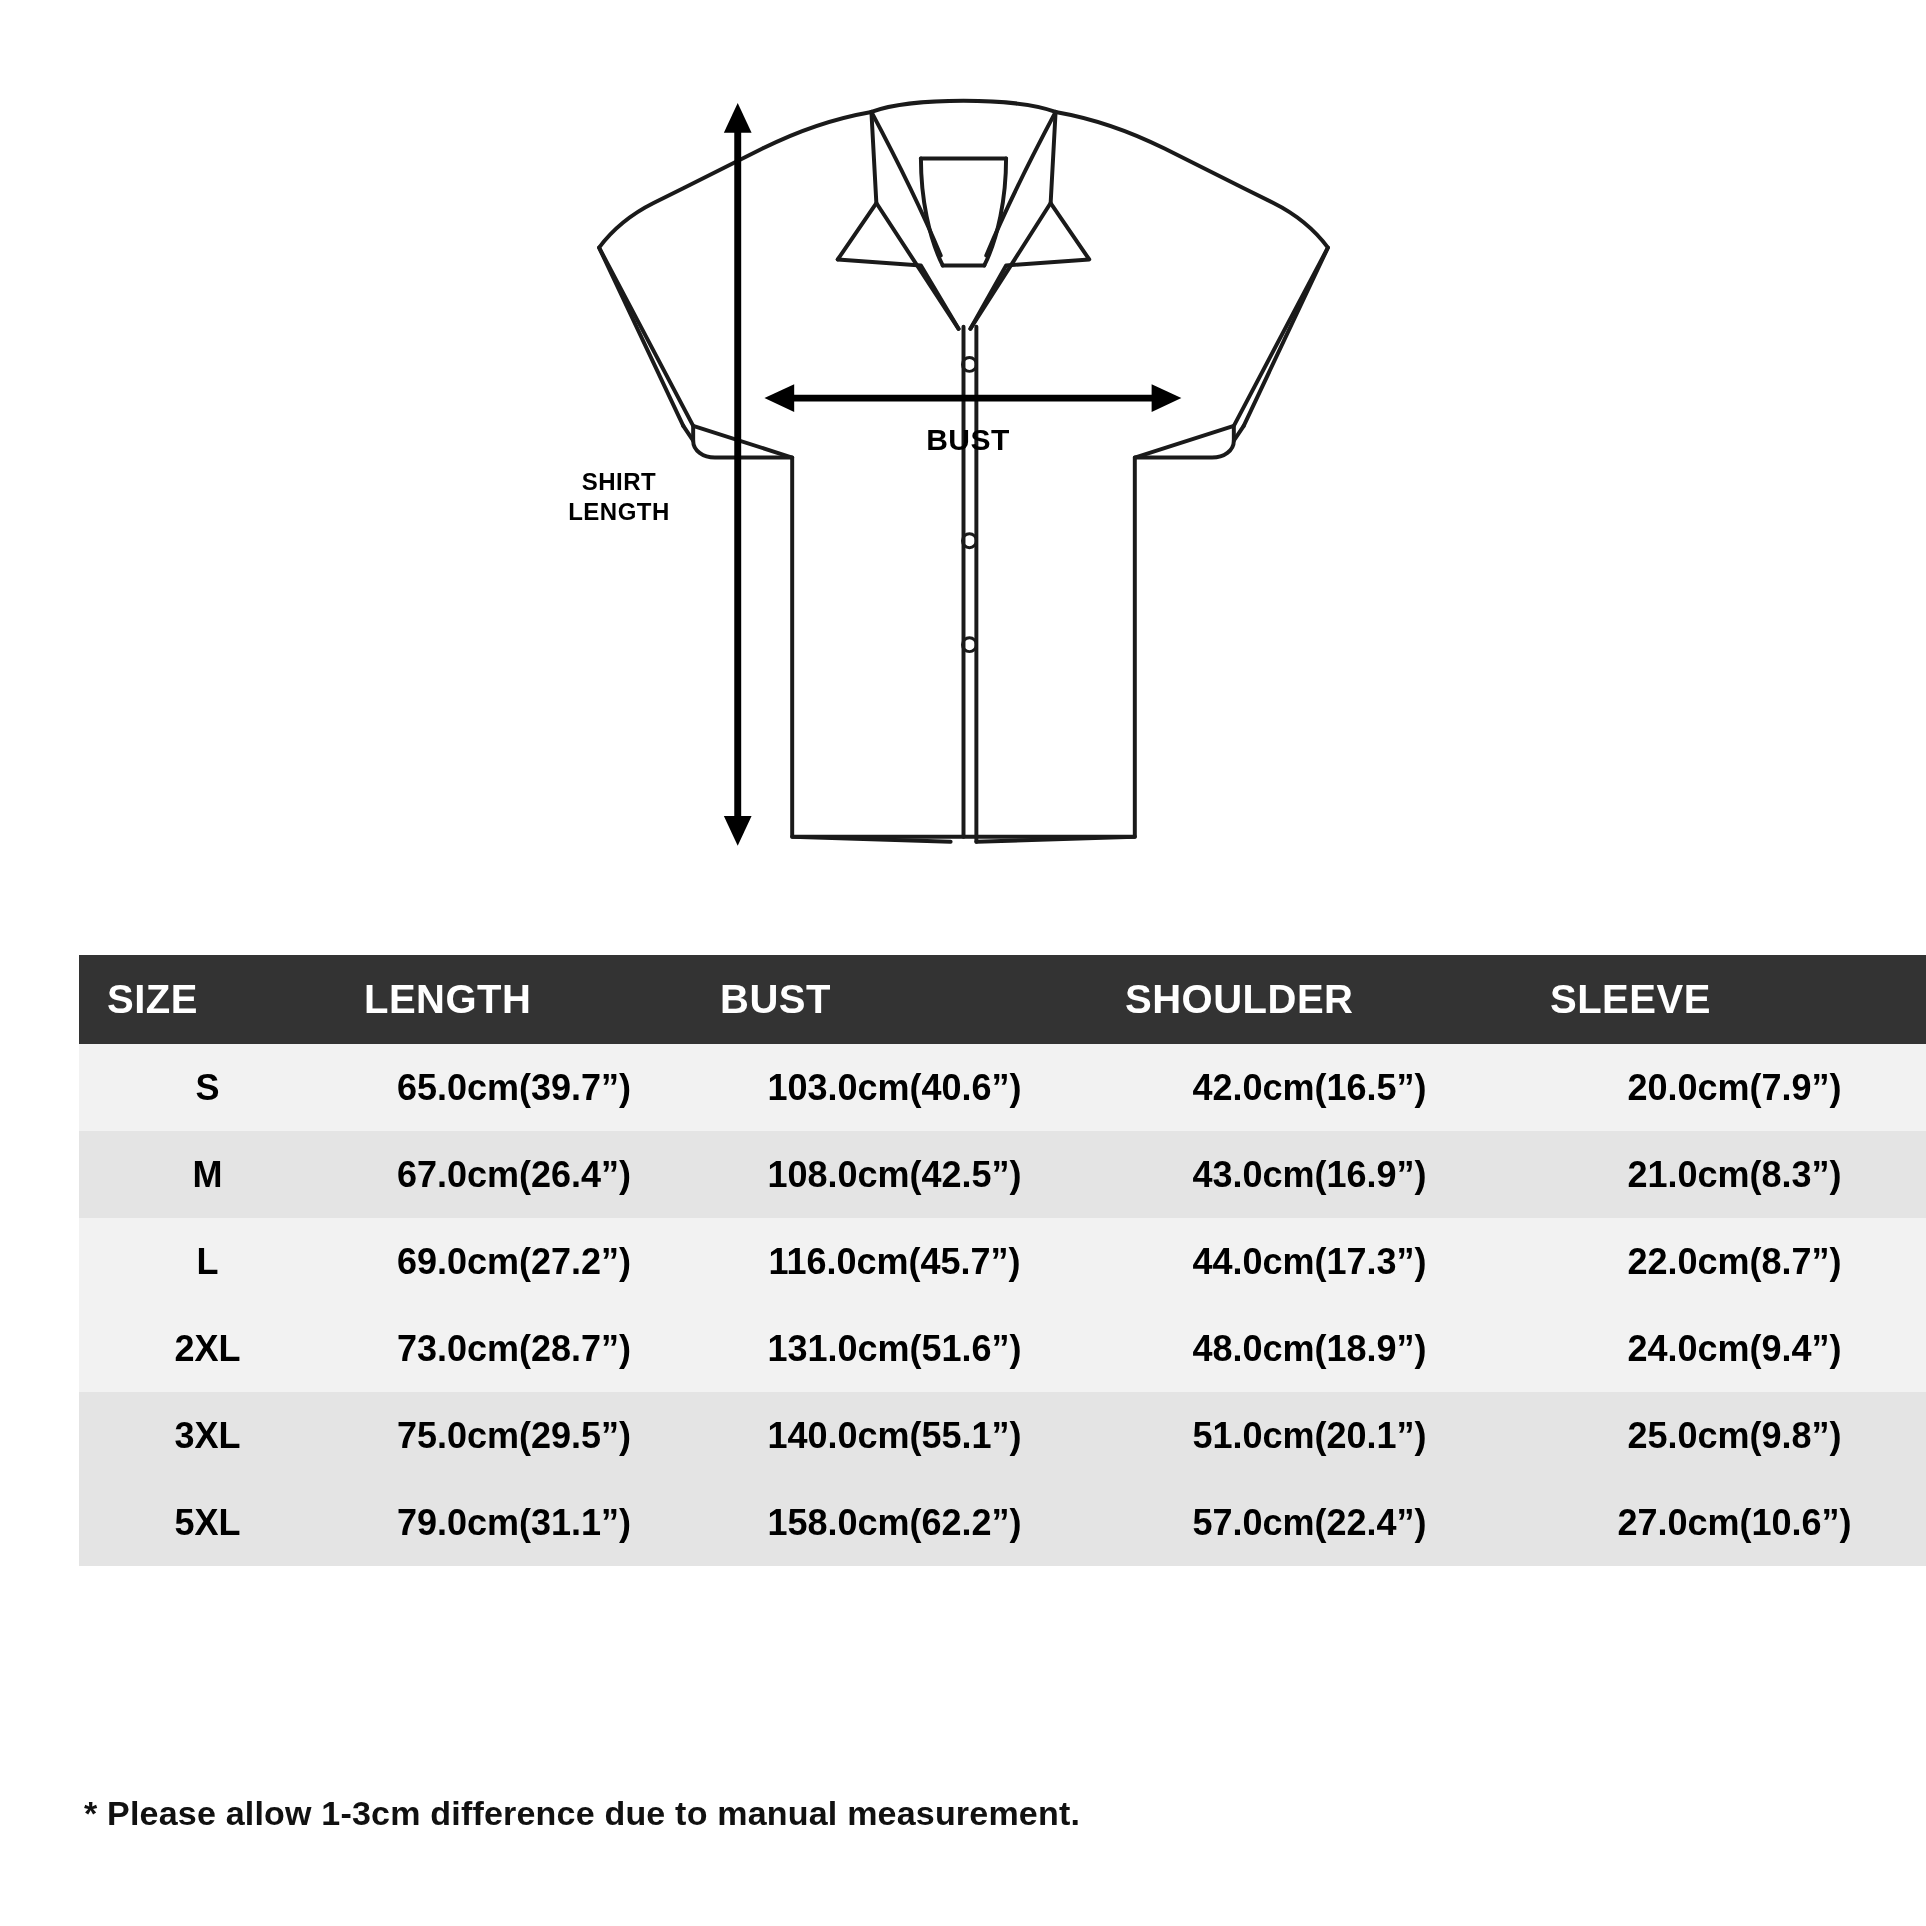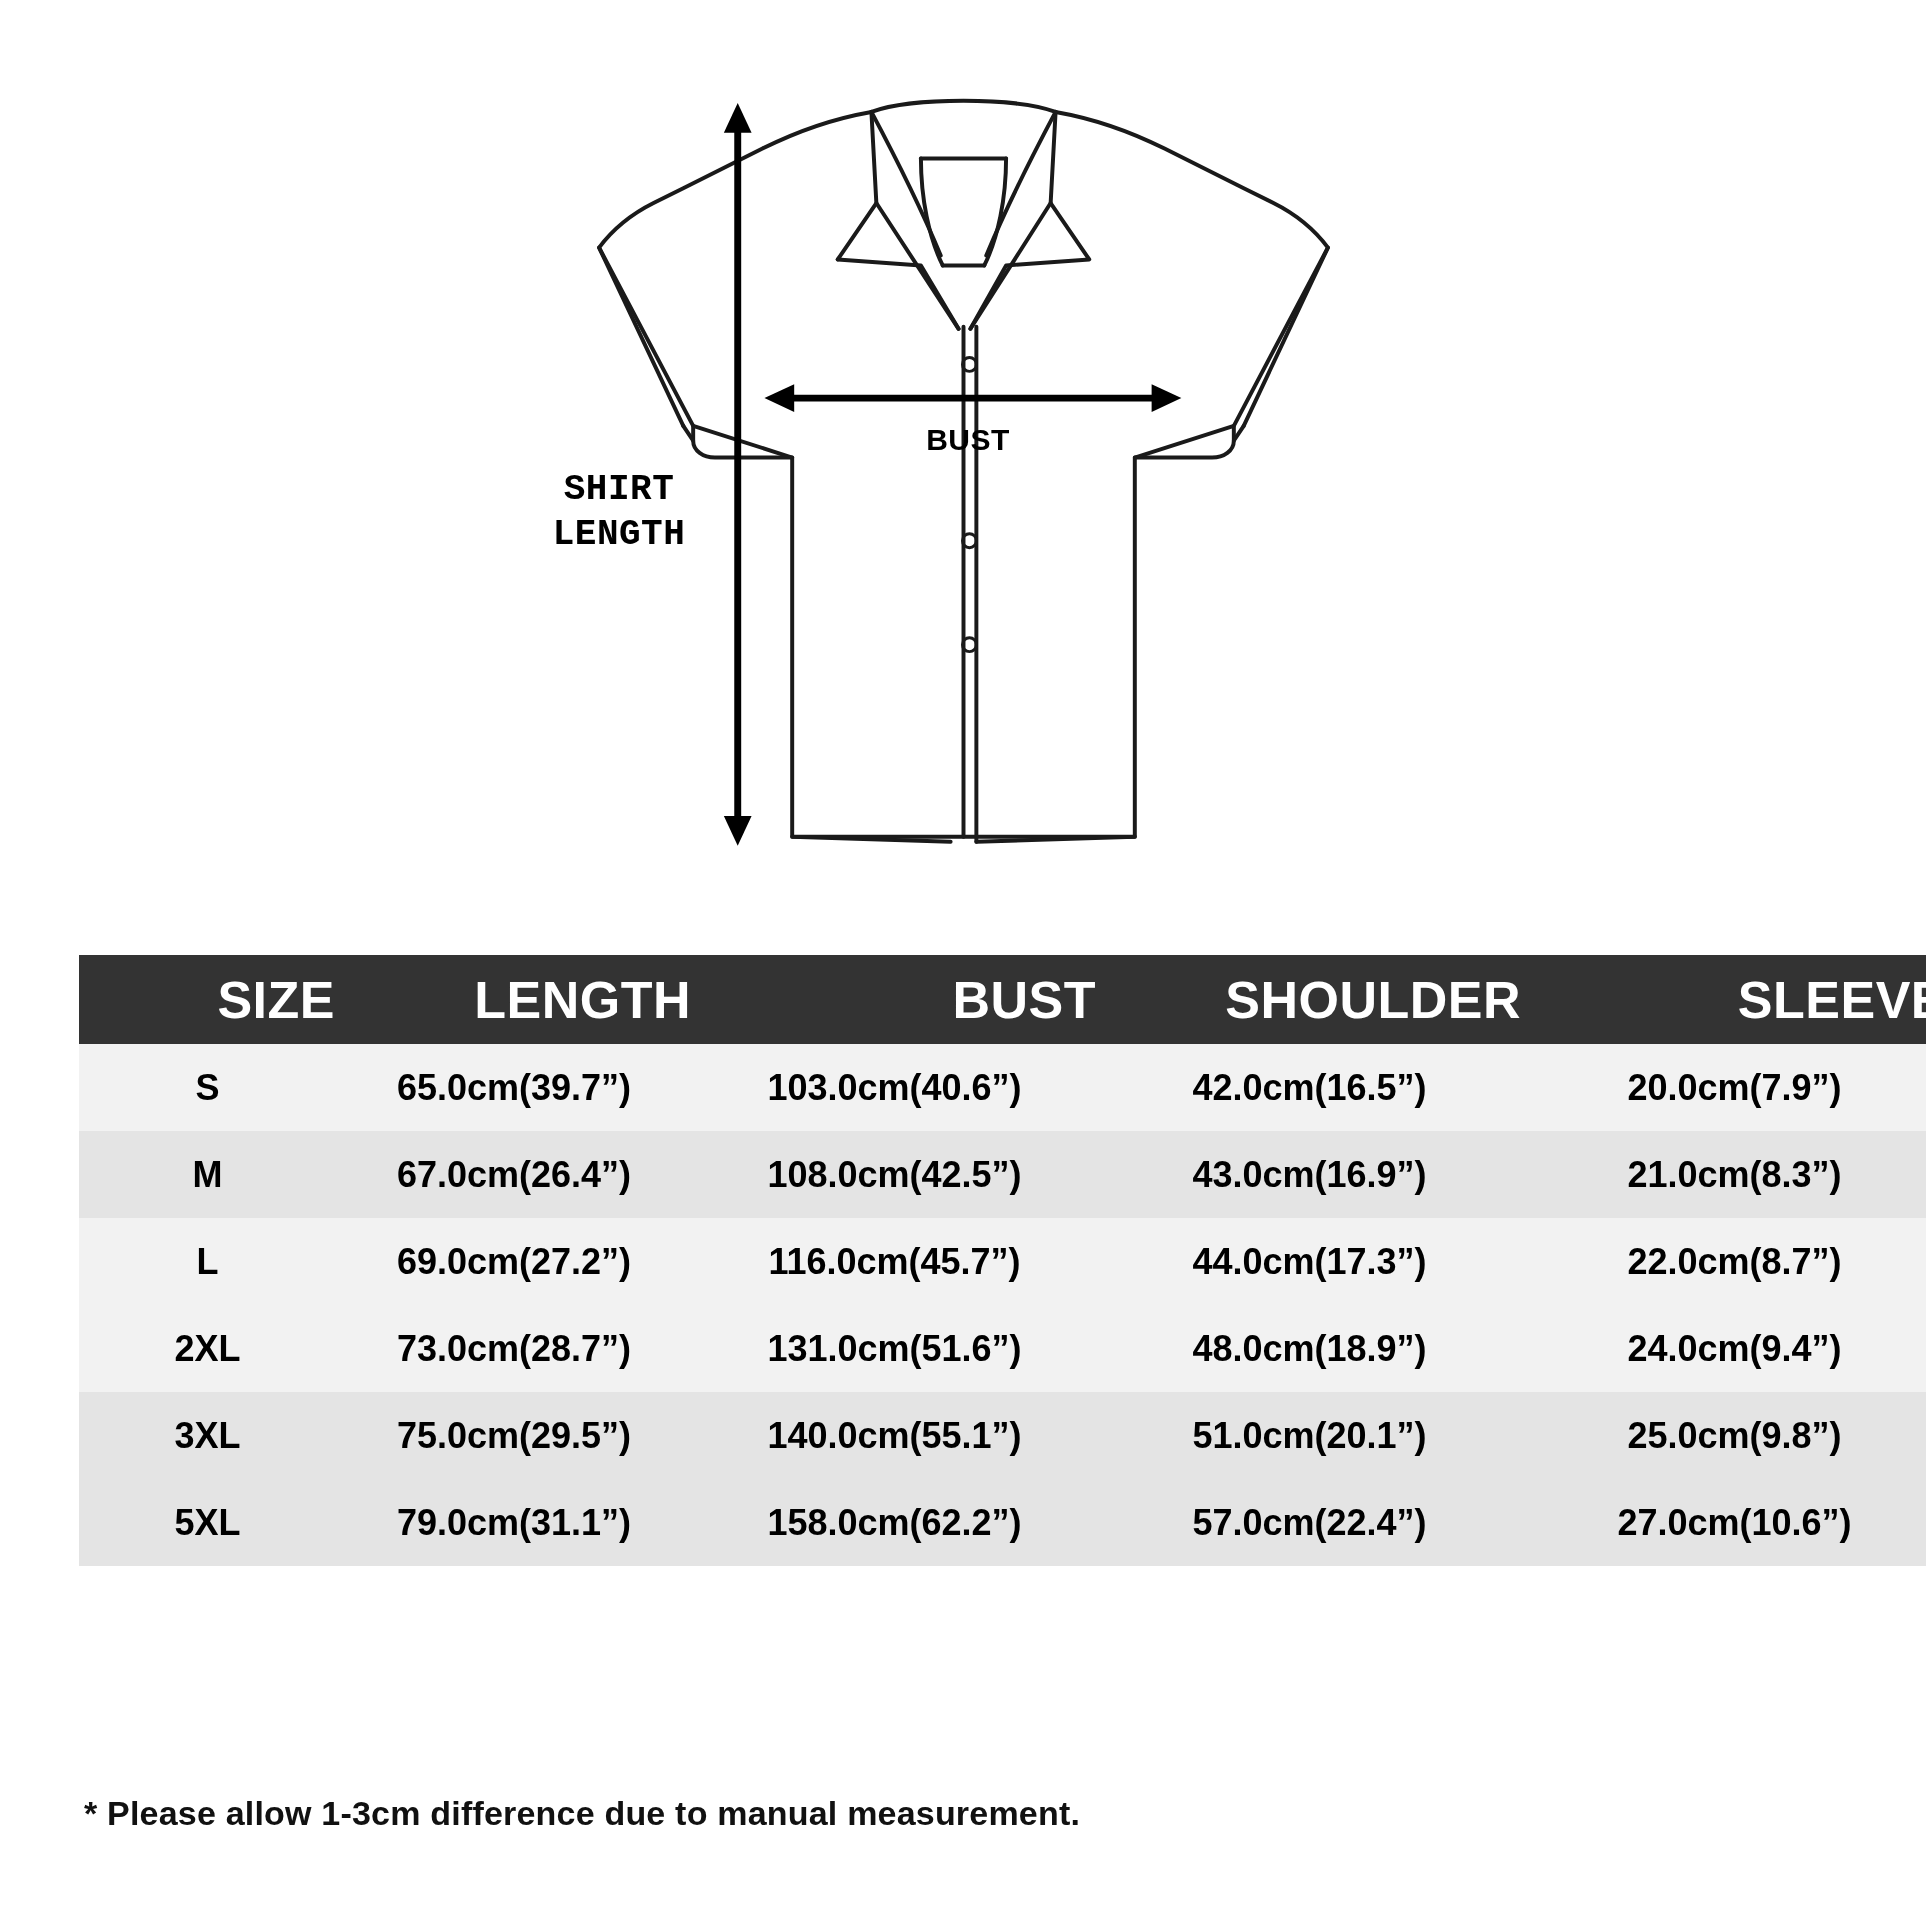--- a/index.html
+++ b/index.html
@@ -43,44 +43,43 @@
   .label-bust {
     left: 879px;
     top: 421px;
     width: 178px;
     font-size: 30px;
   }
   .label-shirt-length {
     left: 525px;
     top: 467px;
     width: 188px;
-    font-size: 36px;
-    font-family: Liberation Mono, monospace;
+    font-size: 24px;
   }
 
   
   .table-wrap {
     position: absolute;
     left: 79px;
     top: 955px;
     width: 1768px;
   }
   table.size-table {
     border-collapse: collapse;
     width: 1768px;
     table-layout: fixed;
   }
   table.size-table thead th {
     background: #333333;
     color: #ffffff;
-    font-size: 52px;
+    font-size: 40px;
     font-weight: bold;
     letter-spacing: 0.5px;
     height: 87px;
-    text-align: right;
+    text-align: left;
     vertical-align: middle;
     font-family: "Liberation Sans Narrow", "Liberation Sans", sans-serif;
     padding-left: 28px;
   }
   table.size-table tbody td {
     text-align: center;
     vertical-align: middle;
     height: 85px;
     font-size: 36px;
     font-weight: bold;

